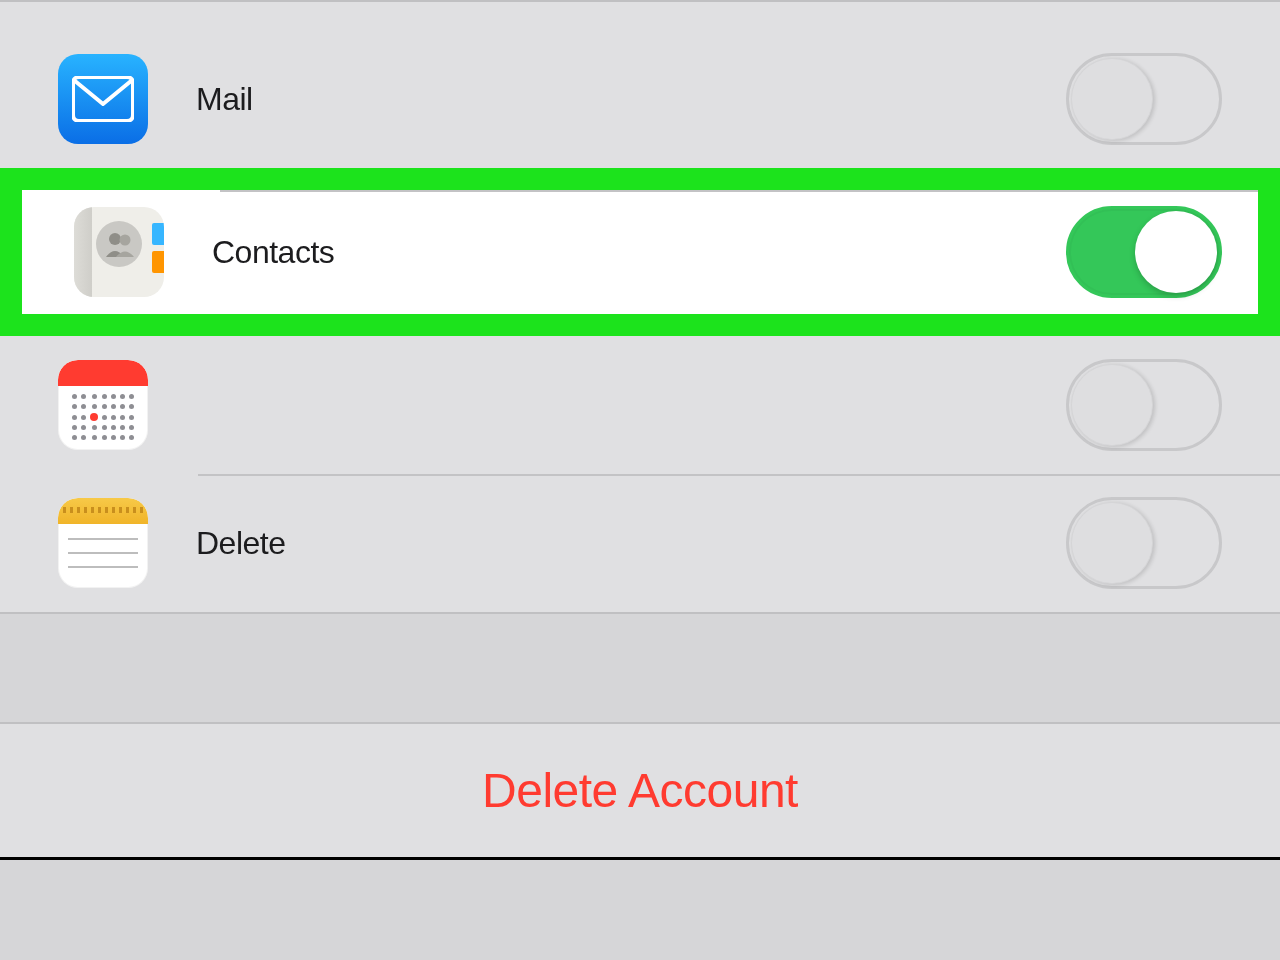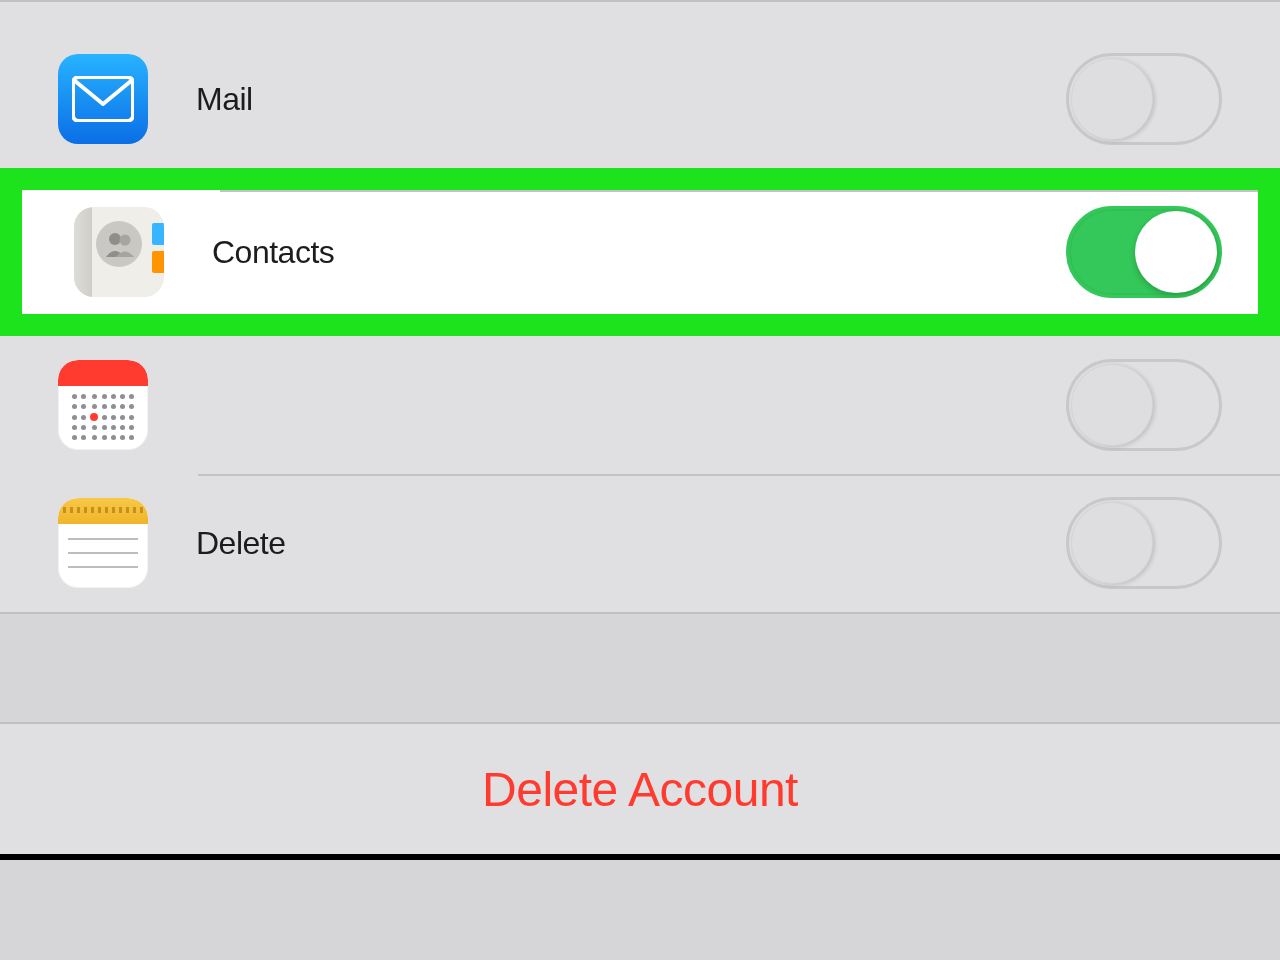--- a/index.html
+++ b/index.html
@@ -95,21 +95,21 @@
     right: 2px; top: 2px;
     width: 82px; height: 82px;
     border-radius: 50%;
     background: #ffffff;
     box-shadow: 0 3px 6px rgba(0,0,0,0.2);
   }
   .section-gap { height: 108px; }
   .delete-row {
     background: #e0e0e2;
     border-top: 2px solid #c0c0c2;
-    border-bottom: 6px solid #000000;
+    border-bottom: 3px solid #000000;
     height: 138px;
     display: flex;
     align-items: center;
     justify-content: center;
   }
   .delete-label {
     font-size: 48px;
     color: #ff3b30;
     letter-spacing: -0.5px;
   }

